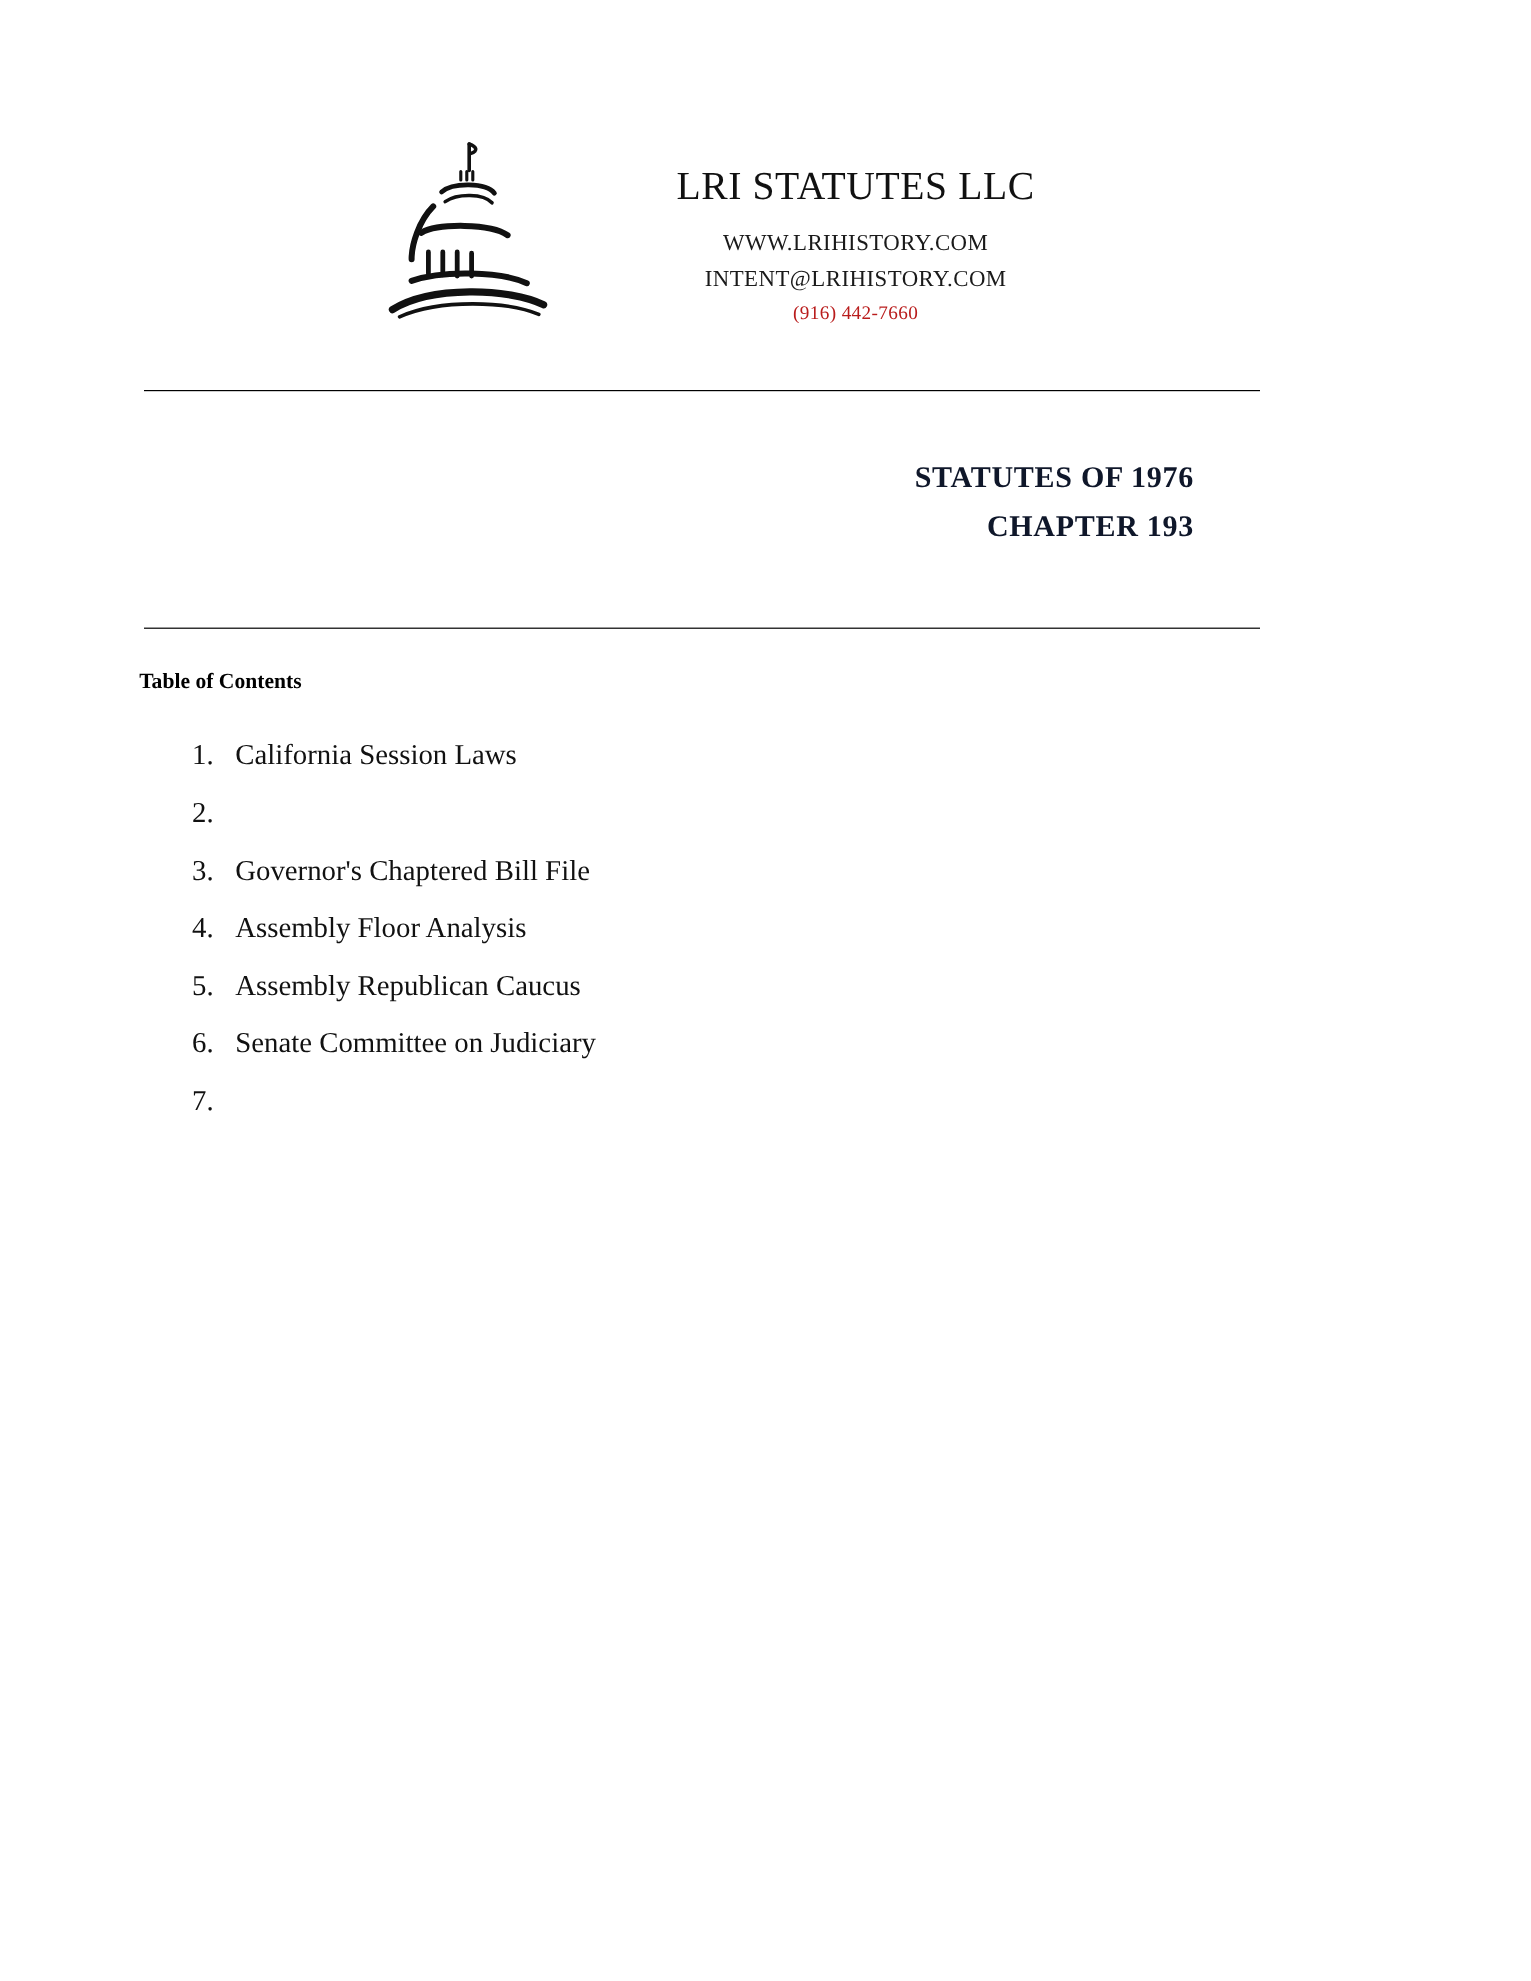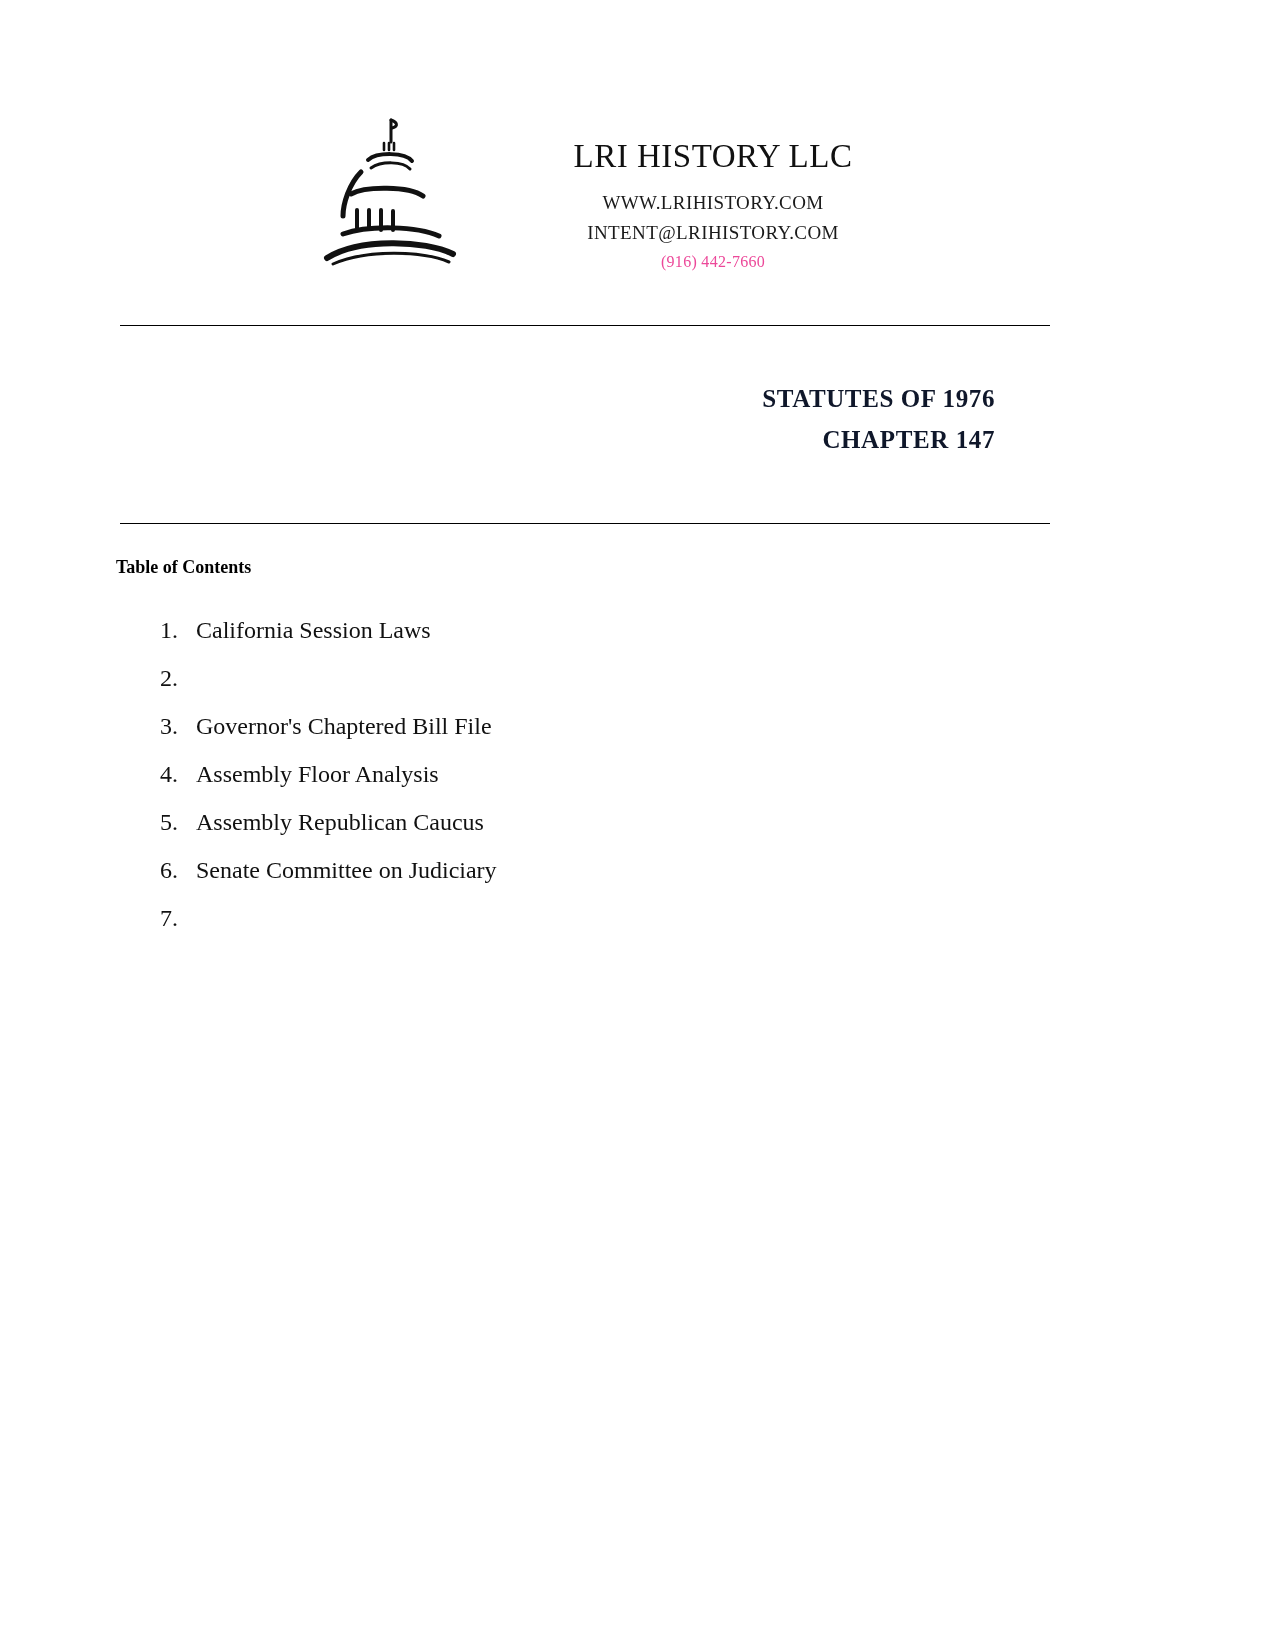--- a/index.html
+++ b/index.html
@@ -63,21 +63,21 @@
     font-family: "Liberation Serif", serif;
     font-size: 19px;
     letter-spacing: 0.4px;
     color: #1a1a1a;
     line-height: 1.55;
   }
   .org-phone {
     font-family: "Liberation Serif", serif;
     font-size: 16px;
     letter-spacing: 0.3px;
-    color: #ec4899;
+    color: #b91c1c;
     margin-top: 6px;
   }
 
   
   .rule {
     position: absolute;
     left: 120px;
     width: 930px;
     height: 1px;
     background: #000000;
@@ -167,34 +167,34 @@
 
             <path d="M30 122 C56 113, 104 114, 126 124" stroke-width="5"></path>
 
             <path d="M14 146 C46 126, 112 128, 140 142" stroke-width="6"></path>
             <path d="M20 152 C54 137, 110 139, 136 150" stroke-width="3"></path>
           </g>
         </svg>
       </div>
 
       <div class="org-block">
-        <div class="org-name">LRI HISTORY LLC</div>
+        <div class="org-name">LRI STATUTES LLC</div>
         <div class="org-line">WWW.LRIHISTORY.COM</div>
         <div class="org-line">INTENT@LRIHISTORY.COM</div>
         <div class="org-phone">(916) 442-7660</div>
       </div>
 
     </div>
   </div>
 
   <div class="rule rule-top"></div>
 
   <div class="title-block">
     <div class="title-line">STATUTES OF 1976</div>
-    <div class="title-line">CHAPTER  147</div>
+    <div class="title-line">CHAPTER  193</div>
   </div>
 
   <div class="rule rule-bottom"></div>
 
   <div class="toc-heading">Table of Contents</div>
 
   <ol class="toc-list">
     <li class="toc-item">
       <span class="toc-num">1.</span>
       <span class="toc-label">California Session Laws</span>

